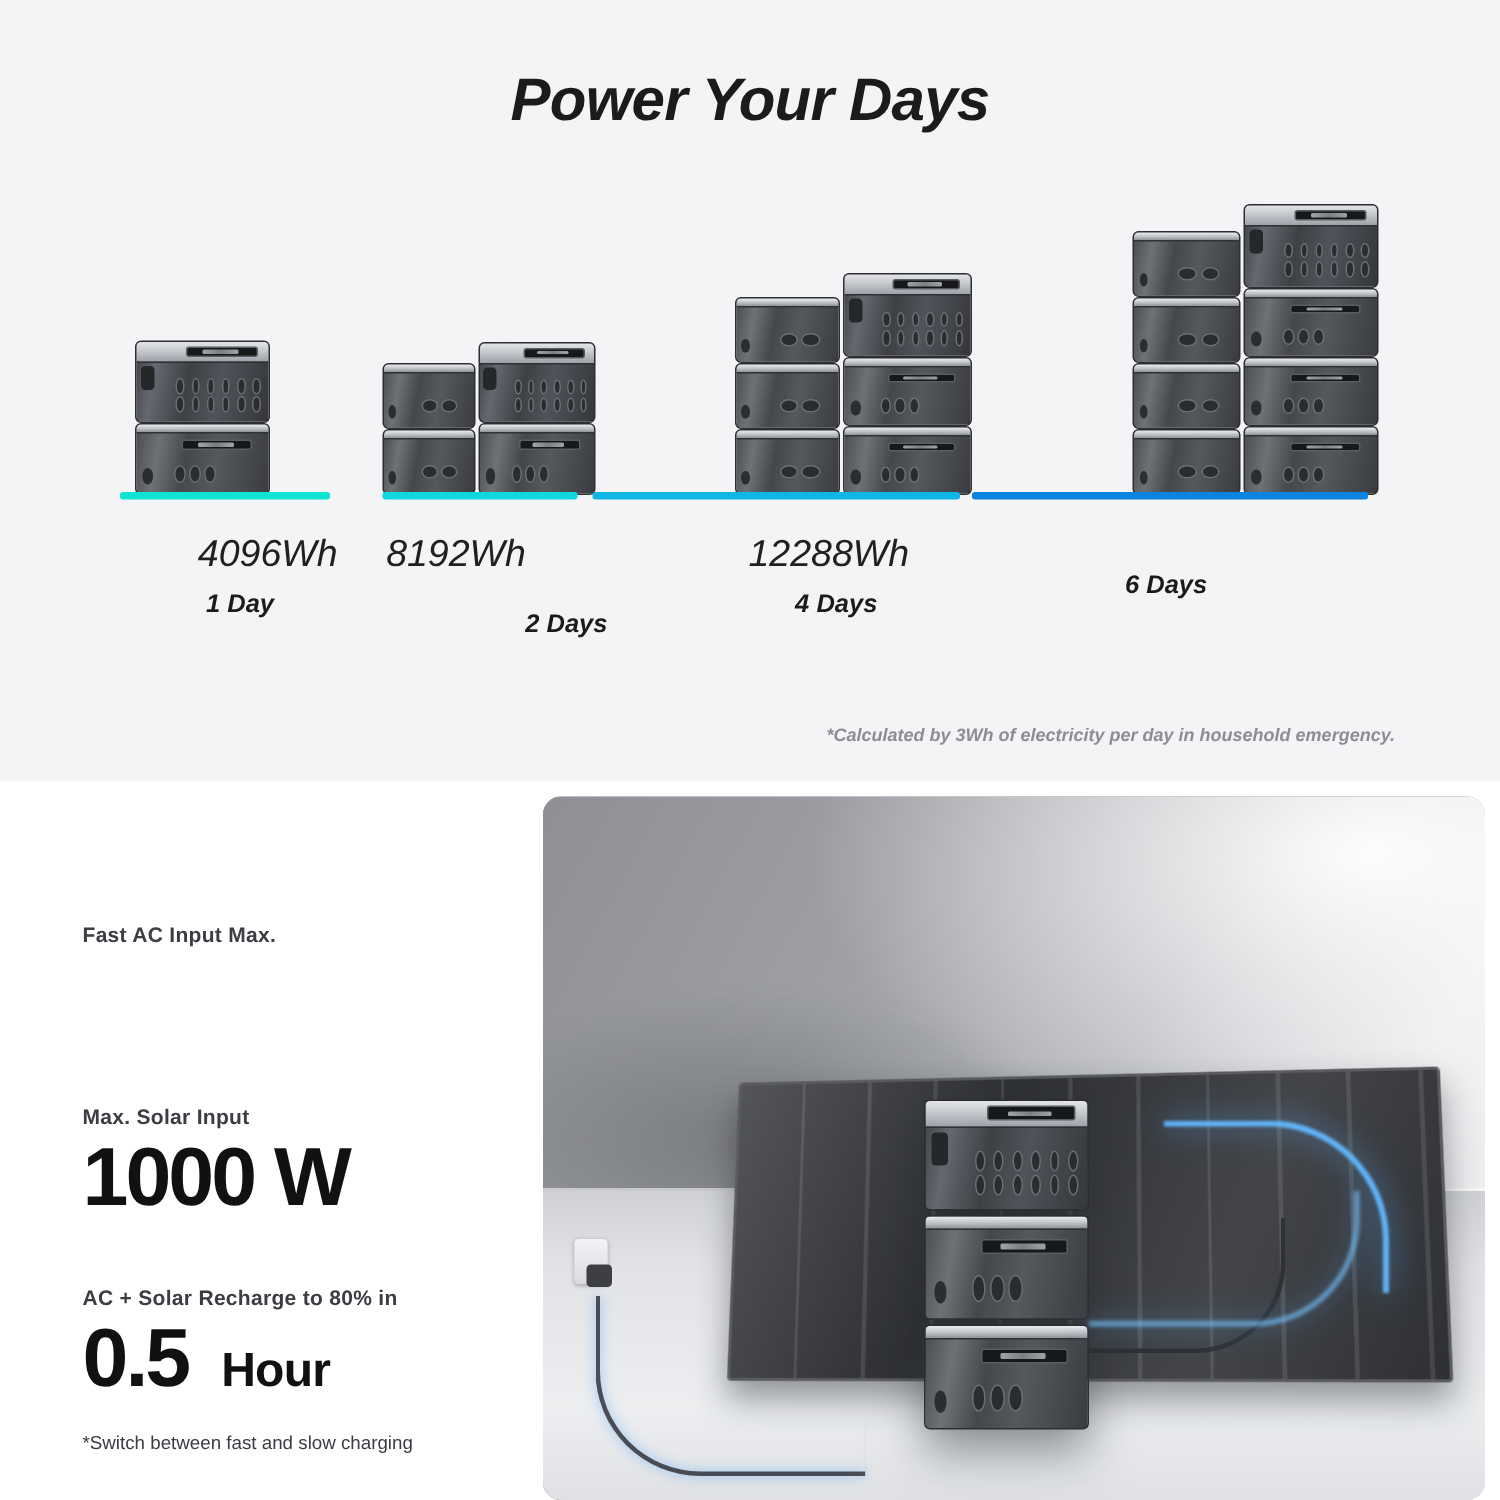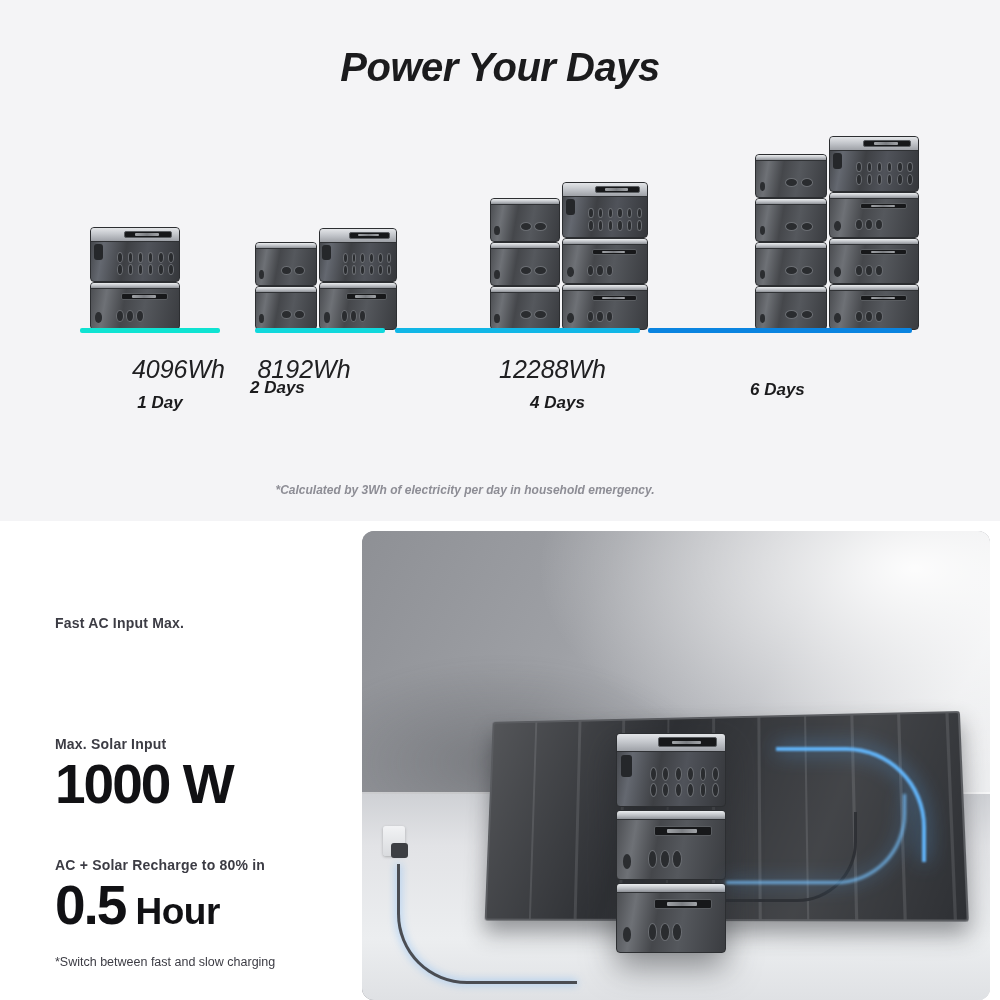--- a/index.html
+++ b/index.html
@@ -94,39 +94,39 @@
   }
   .unit .silver-band {
     position: absolute; left: 0; right: 0; top: 0; height: 14%;
     background: linear-gradient(180deg,#eceef0,#b9bcc1 60%,#8e9197);
     border-bottom: 1px solid #303235;
   }
 
   
   .top-note {
     position: absolute; left: 0; top: 483px; width: 930px;
-    text-align: center; font-size: 12px; font-weight: bold; color: #8d8d95;
+    text-align: right; font-size: 12px; font-weight: bold; color: #8d8d95;
   }
 
   
   .bottom-section {
     position: absolute; left: 0; top: 521px; width: 1000px; height: 479px;
     background: #ffffff;
   }
   .spec { position: absolute; left: 55px; }
   .spec-label {
     font-size: 14px; font-weight: bold; color: #3c3c44;
     letter-spacing: .2px; margin-bottom: 4px;
   }
   .spec-value {
     font-size: 55px; font-weight: bold; color: #111114;
     letter-spacing: -2px; line-height: 1.05;
   }
   .spec-value .unit-small {
-    font-size: 37px; letter-spacing: -0.5px; margin-left: 10px; text-align: center;
+    font-size: 32px; letter-spacing: -0.5px; margin-left: 22px; text-align: center;
   }
   .spec-note {
     position: absolute; left: 55px; top: 955px;
     font-size: 12.5px; color: #3c3c44;
   }
 
   
   .photo {
     position: absolute; left: 362px; top: 531px;
     width: 628px; height: 469px;
@@ -315,21 +315,21 @@
                   <i></i>
                   <i></i>
                   <i></i>
                 </div>
             </div>
           </div>
         </div>
       </div>
       <div class="bar" style="left:255px; top:188px; width:130px; background:#10d8dc;"></div>
       <div class="cap-label" style="left:234px; top:215px; width:140px; text-align:center;">8192Wh</div>
-      <div class="days-label" style="left:250px; top:238px; width:155px; text-align:left;">2 Days</div>
+      <div class="days-label" style="left:250px; top:266px; width:155px; text-align:right;">2 Days</div>
 
       <div class="group" style="left:490px; width:170px;">
         <div class="group-art" style="left:0px; gap:2px;">
           <div class="stack" style="width:70px;">
             <div class="unit" style="height:44px;">
               <div class="silver-band"></div>
                 <div class="side-circle"></div>
               <div class="ports" style="grid-template-columns:repeat(2,1fr);left:42%;right:18%;bottom:24%;height:22%;">
                   <i></i>
                   <i></i>

